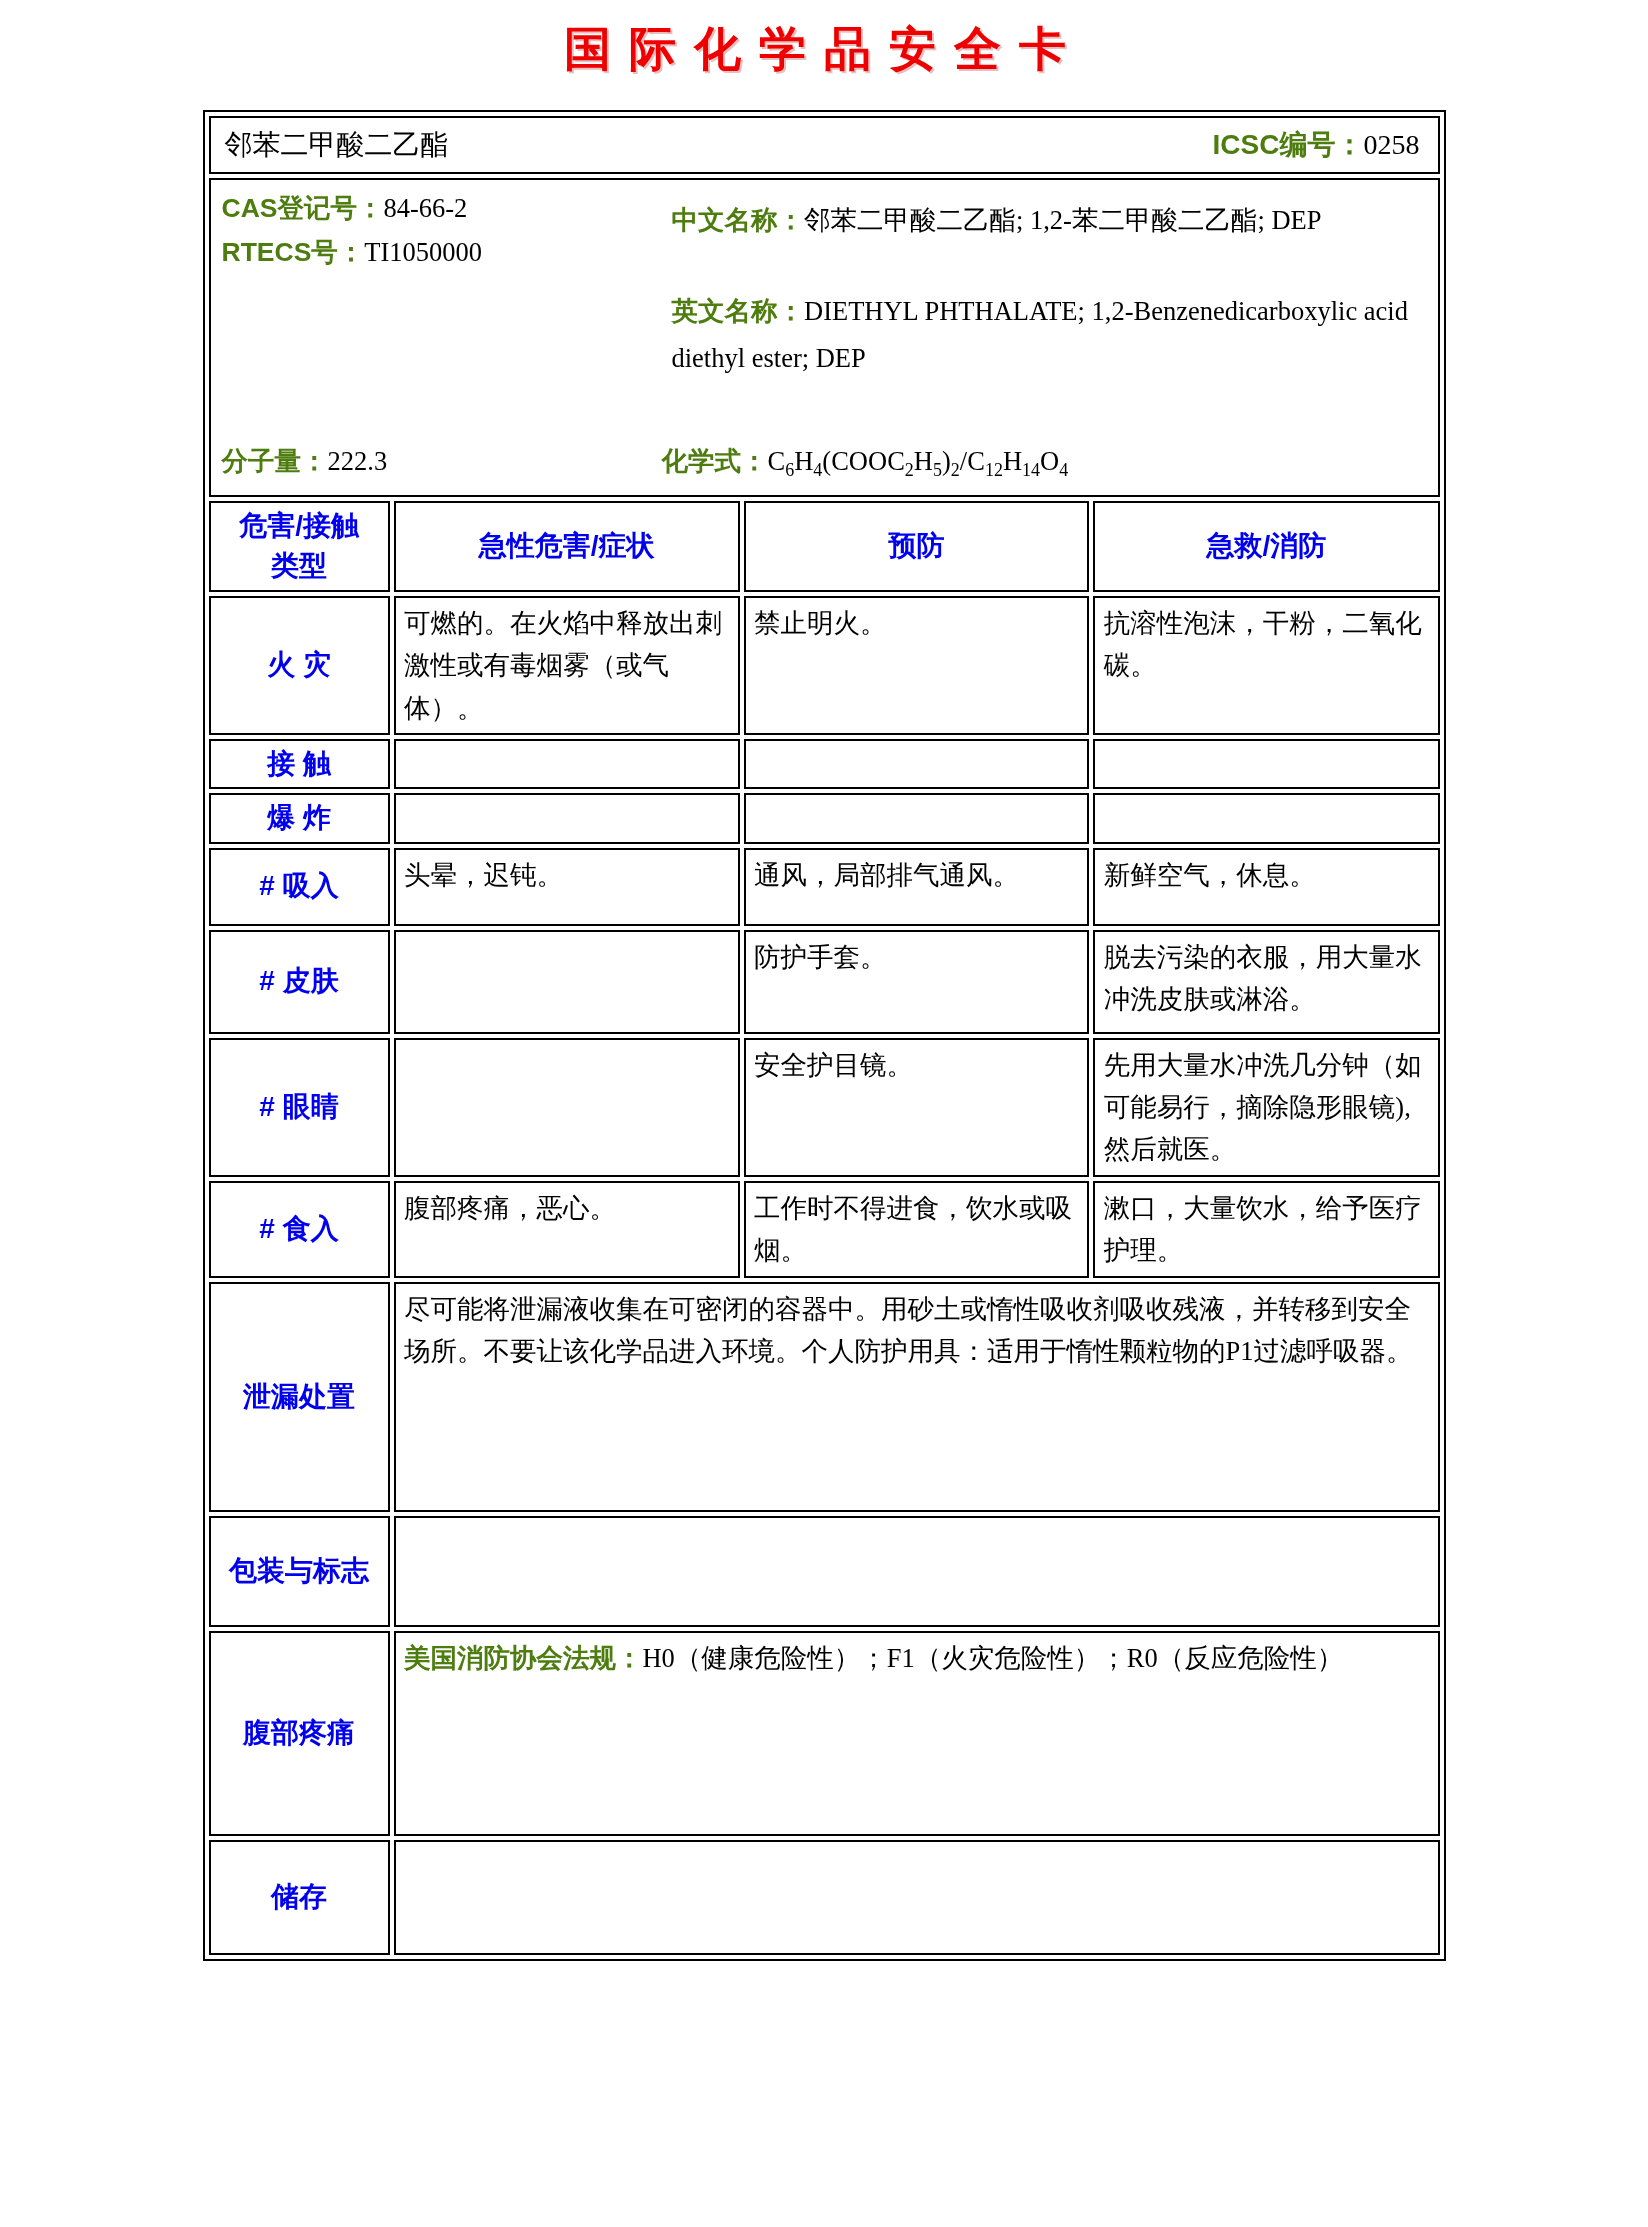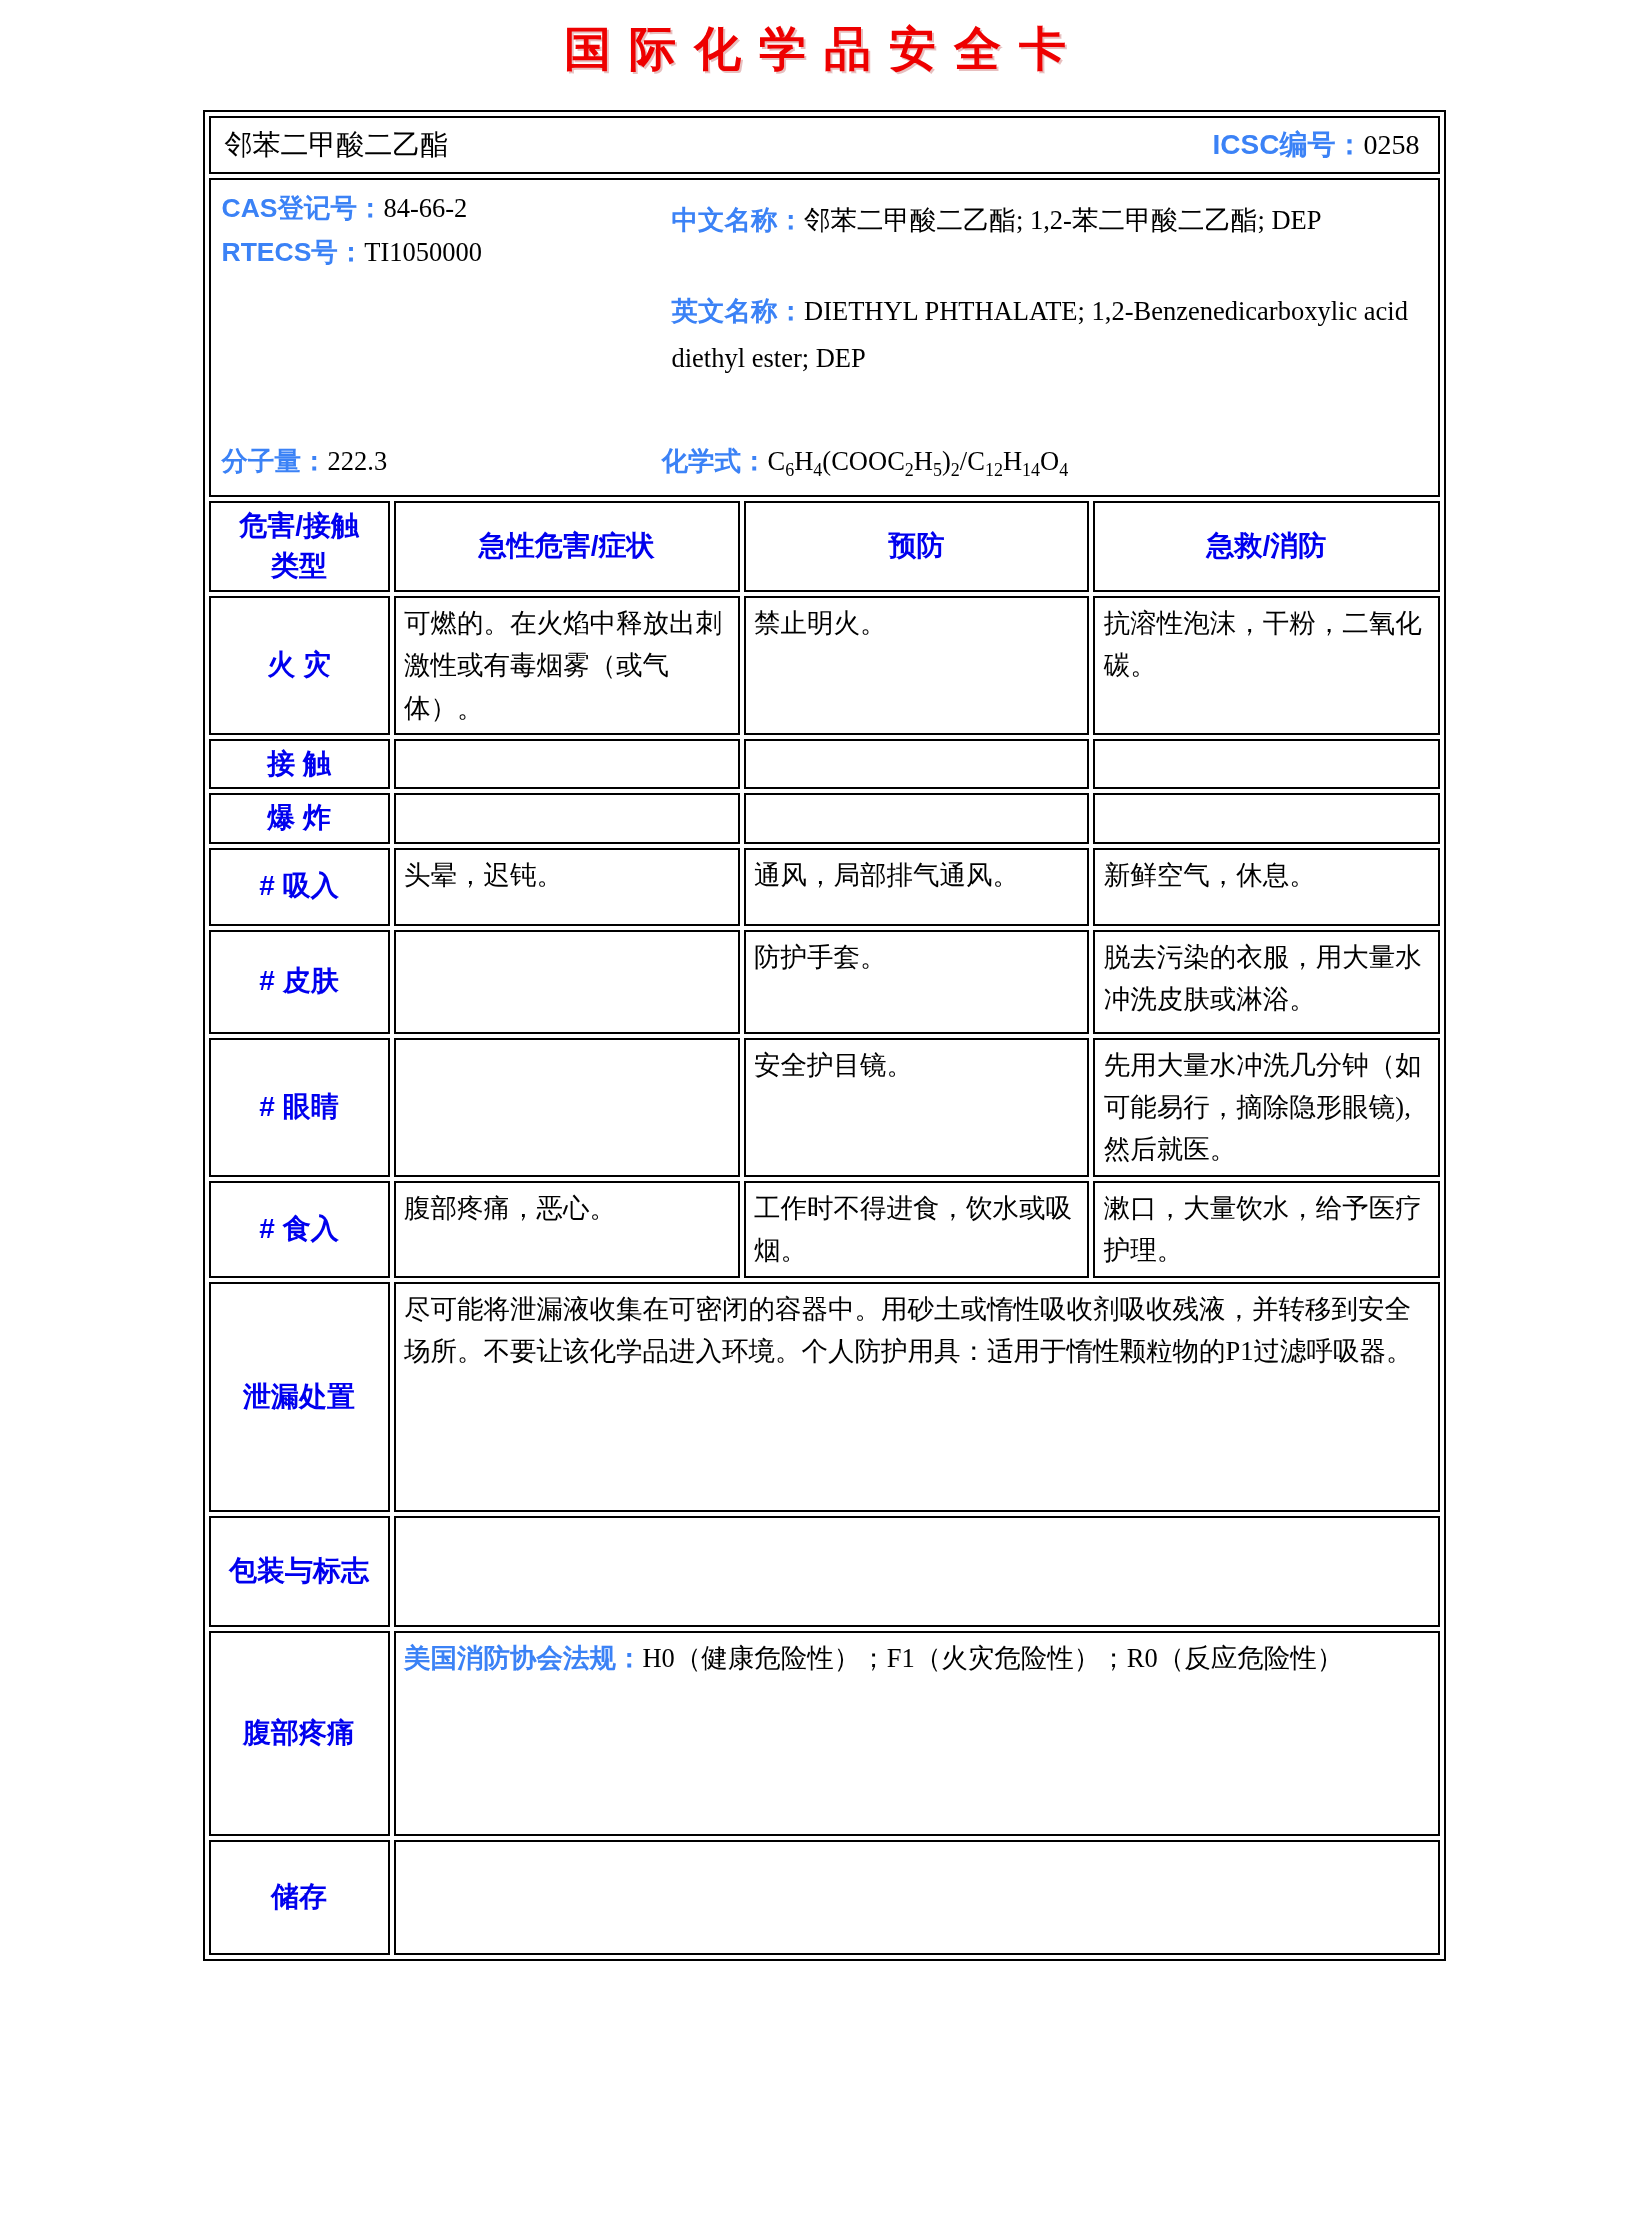--- a/index.html
+++ b/index.html
@@ -41,21 +41,21 @@
     font-size: 26.5px;
     line-height: 1.6;
     word-break: break-word;
   }
   col.c1 { width: 180px; }
   col.c2 { width: 344px; }
   col.c3 { width: 344px; }
   col.c4 { width: 344px; }
 
   .blue {
-    color: #3b82f6;
+    color: #4d7c0f;
     font-family: "Liberation Sans", "DejaVu Sans", sans-serif;
     font-weight: bold;
   }
   .label-cell {
     text-align: center;
     vertical-align: middle;
     color: #0000ee;
     font-family: "Liberation Sans", "DejaVu Sans", sans-serif;
     font-weight: bold;
     font-size: 28px;

